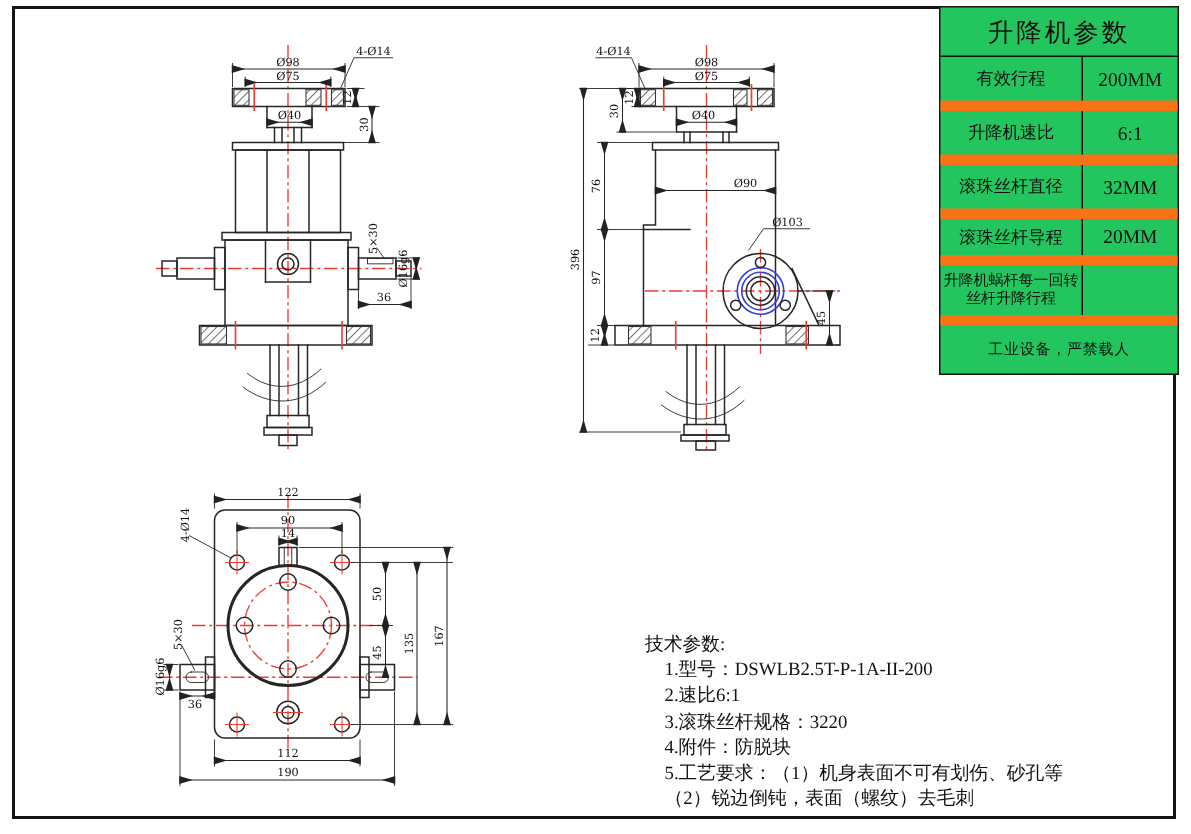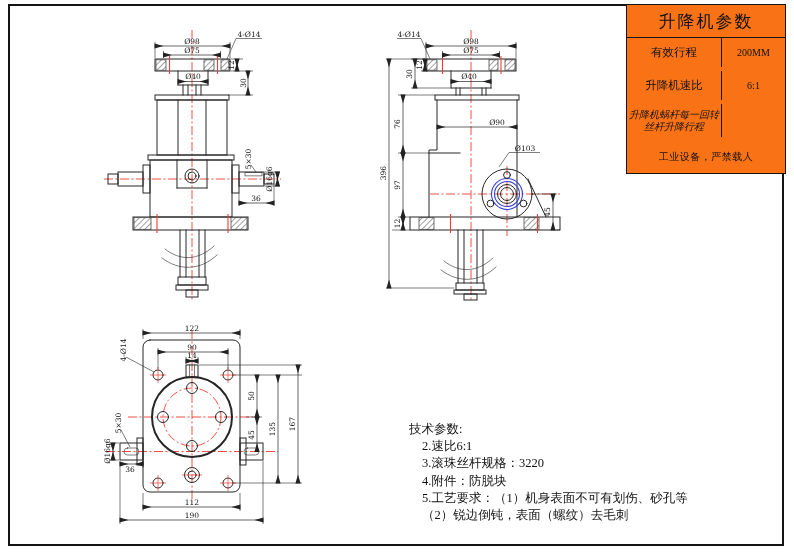--- a/index.html
+++ b/index.html
@@ -15,32 +15,32 @@
   .dm{stroke:var(--line,#262626);stroke-width:.7;fill:none;marker-start:url(#ar);marker-end:url(#ar);}
   .ex{stroke:var(--line,#262626);stroke-width:.6;fill:none;}
   .cl{stroke:var(--centerline,#f23b30);stroke-width:.9;fill:none;stroke-dasharray:9 2.5 2 2.5;}
   .cs{stroke:var(--centerline,#f23b30);stroke-width:1.1;fill:none;}
   .ct{stroke:var(--centerline,#f23b30);stroke-width:.7;fill:none;}
   .bl{stroke:var(--bearing,#3440d8);stroke-width:1.1;fill:none;}
   .ht{fill:url(#hatch);stroke:#333;stroke-width:.7;}
   text.d{font:7.5px "DejaVu Serif",serif;fill:#111;text-anchor:middle;}
 
   
-  .param-table{position:absolute;left:626px;top:4px;width:160px;border:1.5px solid #141414;background:#f97316;box-sizing:border-box;}
+  .param-table{position:absolute;left:626px;top:4px;width:160px;border:1.5px solid #141414;background:#22c55e;box-sizing:border-box;}
   .pt-title{height:32px;display:flex;align-items:center;justify-content:center;font-size:17px;letter-spacing:2px;border-bottom:1px solid #141414;}
-  .pt-row{display:flex;border-bottom:4px solid #f97316;}
+  .pt-row{display:flex;border-bottom:7px solid #f97316;}
   .pt-label{width:95px;border-right:1px solid #141414;display:flex;align-items:center;justify-content:center;
             text-align:center;font-size:11.5px;padding:0 2px;box-sizing:border-box;}
-  .pt-value{flex:1;display:flex;align-items:center;justify-content:center;font-size:10px;}
-  .h30{height:29px;} .h26{height:24px;} .h34{height:33px;font-style:italic;}
+  .pt-value{flex:1;display:flex;align-items:center;justify-content:center;font-size:13px;}
+  .h30{height:29px;} .h26{height:24px;} .h34{height:33px;}
   .pt-label.small{font-size:10px;line-height:12px;}
   .pt-warning{height:32px;display:flex;align-items:center;justify-content:center;font-size:10px;letter-spacing:.5px;}
 
   
-  .notes{position:absolute;left:409px;top:421px;font-size:12.5px;line-height:17.2px;white-space:nowrap;}
+  .notes{position:absolute;left:430px;top:421px;font-size:12.5px;line-height:17.2px;white-space:nowrap;}
   .note-item{margin-left:13px;}
   .note-item.indent2{}
 </style>
 </head>
 <body>
 
 <div class="page">
   <div class="frame"></div>
 
   <svg class="draw" width="794" height="556" viewBox="0 0 794 556">
@@ -373,27 +373,36 @@
   <div class="param-table">
     <div class="pt-title">升降机参数</div>
     <div class="pt-row h30">
       <div class="pt-label">有效行程</div>
       <div class="pt-value">200MM</div>
     </div>
     <div class="pt-row h30">
       <div class="pt-label">升降机速比</div>
       <div class="pt-value">6:1</div>
     </div>
+    <div class="pt-row h30">
+      <div class="pt-label">滚珠丝杆直径</div>
+      <div class="pt-value">32MM</div>
+    </div>
+    <div class="pt-row h26">
+      <div class="pt-label">滚珠丝杆导程</div>
+      <div class="pt-value">20MM</div>
+    </div>
     <div class="pt-row h34">
       <div class="pt-label small">升降机蜗杆每一回转丝杆升降行程</div>
     </div>
     <div class="pt-warning">工业设备，严禁载人</div>
   </div>
 
   <div class="notes">
     <div class="note-title">技术参数:</div>
+    <div class="note-item">1.型号：DSWLB2.5T-P-1A-II-200</div>
     <div class="note-item">2.速比6:1</div>
     <div class="note-item">3.滚珠丝杆规格：3220</div>
     <div class="note-item">4.附件：防脱块</div>
     <div class="note-item">5.工艺要求：（1）机身表面不可有划伤、砂孔等</div>
     <div class="note-item indent2">（2）锐边倒钝，表面（螺纹）去毛刺</div>
   </div>
 </div>
 
 </body></html>

